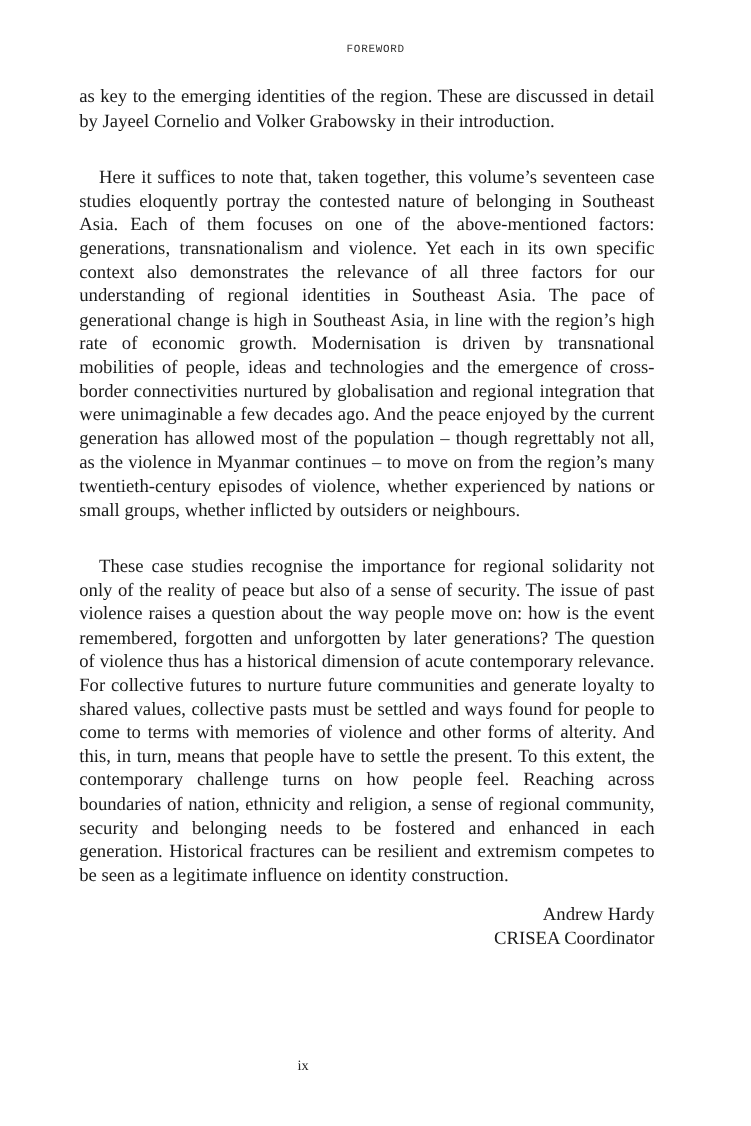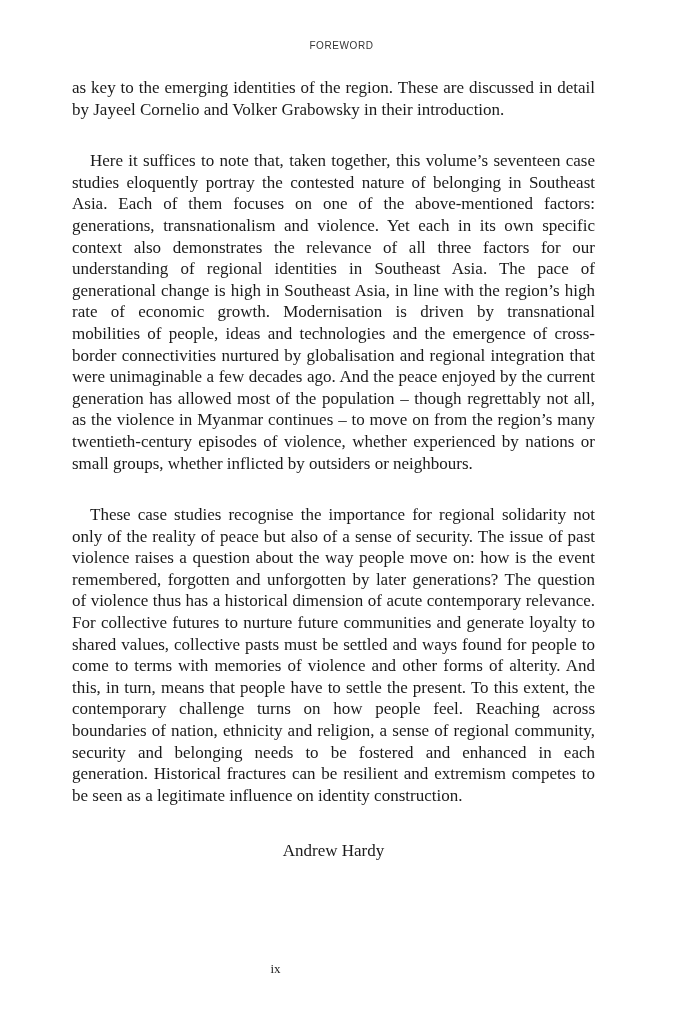--- a/index.html
+++ b/index.html
@@ -13,21 +13,21 @@
       position: relative;
       overflow: hidden;
       color: #1a1a1a;
     }
     .running-head {
       position: absolute;
       top: 40px;
       left: 0;
       width: 683px;
       text-align: center;
-      font-family: Liberation Sans, sans-serif;
+      font-family: Liberation Mono, monospace;
       font-size: 10px;
       letter-spacing: 0.6px;
       color: #333333;
     }
     .text-block {
       position: absolute;
       top: 77px;
       left: 72px;
       width: 523px;
       font-family: "Liberation Serif", serif;
@@ -38,22 +38,22 @@
     }
     .text-block p {
       margin: 0;
       text-indent: 0;
     }
     .text-block p.indent {
       text-indent: 18px;
       margin-top: 30px;
     }
     .signature {
-      margin-top: 34px;
-      text-align: center;
+      margin-top: 14px;
+      text-align: right;
     }
     .signature div {
       line-height: 21.6px;
     }
     .folio {
       position: absolute;
       top: 961px;
       left: 0;
       width: 551px;
       text-align: center;
@@ -67,16 +67,17 @@
 
 <div class="running-head">FOREWORD</div>
 
 <div class="text-block">
   <p>as key to the emerging identities of the region. These are discussed in detail by Jayeel Cornelio and Volker Grabowsky in their introduction.</p>
   <p class="indent">Here it suffices to note that, taken together, this volume’s seventeen case studies eloquently portray the contested nature of belonging in Southeast Asia. Each of them focuses on one of the above-mentioned factors: generations, transnationalism and violence. Yet each in its own specific context also demonstrates the relevance of all three factors for our understanding of regional identities in Southeast Asia. The pace of generational change is high in Southeast Asia, in line with the region’s high rate of economic growth. Modernisation is driven by transnational mobilities of people, ideas and technologies and the emergence of cross-border connectivities nurtured by globalisation and regional integration that were unimaginable a few decades ago. And the peace enjoyed by the current generation has allowed most of the population – though regrettably not all, as the violence in Myanmar continues – to move on from the region’s many twentieth-century episodes of violence, whether experienced by nations or small groups, whether inflicted by outsiders or neighbours.</p>
   <p class="indent">These case studies recognise the importance for regional solidarity not only of the reality of peace but also of a sense of security. The issue of past violence raises a question about the way people move on: how is the event remembered, forgotten and unforgotten by later generations? The question of violence thus has a historical dimension of acute contemporary relevance. For collective futures to nurture future communities and generate loyalty to shared values, collective pasts must be settled and ways found for people to come to terms with memories of violence and other forms of alterity. And this, in turn, means that people have to settle the present. To this extent, the contemporary challenge turns on how people feel. Reaching across boundaries of nation, ethnicity and religion, a sense of regional community, security and belonging needs to be fostered and enhanced in each generation. Historical fractures can be resilient and extremism competes to be seen as a legitimate influence on identity construction.</p>
 
   <div class="signature">
     <div>Andrew Hardy</div>
+    <div>CRISEA Coordinator</div>
   </div>
 </div>
 
 <div class="folio">ix</div>
 
 </body></html>

